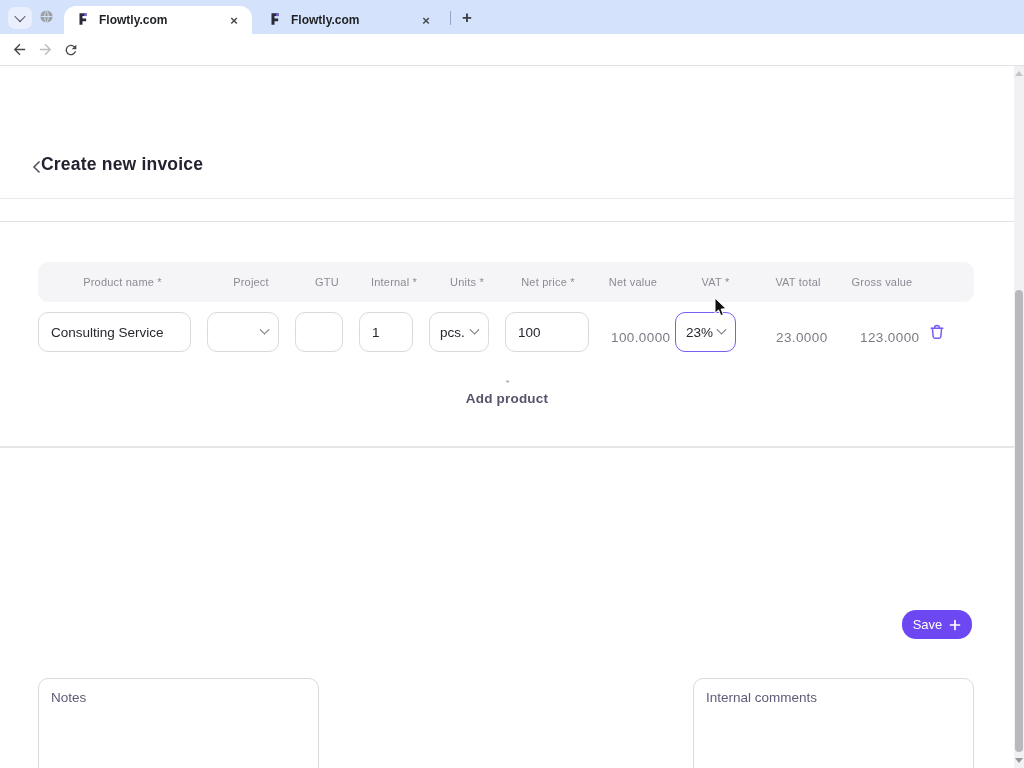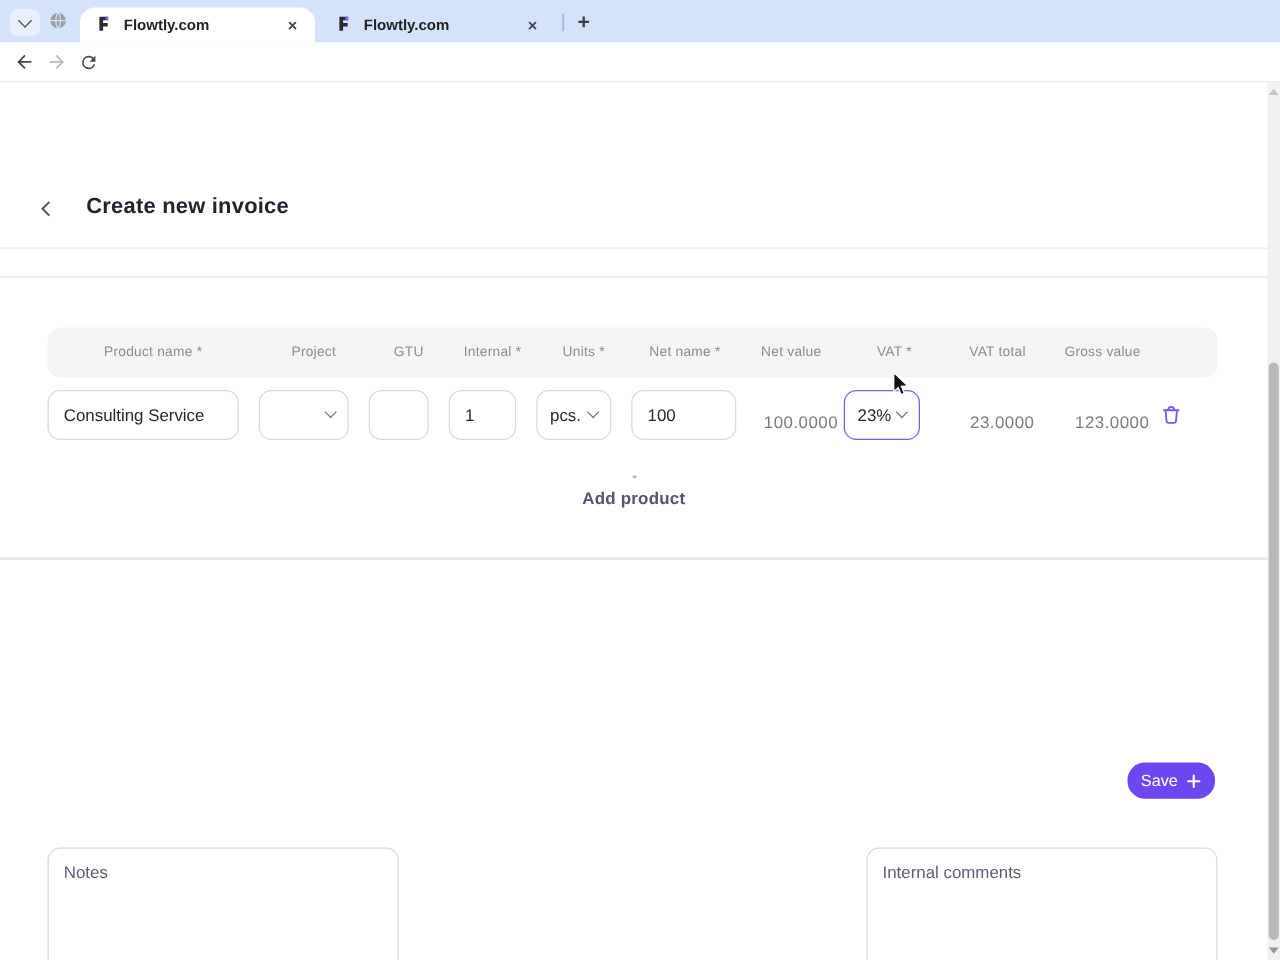--- a/index.html
+++ b/index.html
@@ -26,21 +26,21 @@
   .omnibox .url { font-size:12.5px; color:#202124; margin-left:8px; }
   .tb-right { position:absolute; right:8px; top:38px; display:flex; align-items:center; gap:9px; }
   .tb-sep { width:1px; height:15px; background:#c7cbd1; }
   .kebab { display:flex; flex-direction:column; gap:2.5px; padding:4px 6px; }
   .kebab i { width:3px; height:3px; border-radius:2px; background:#5a5d61; }
 
   
   .content { position:absolute; top:66px; left:0; width:1024px; height:702px; background:#fff; }
   .page-head { position:absolute; top:86px; left:0; width:100%; height:30px; }
   .back-btn { position:absolute; left:26px; top:4px; width:20px; height:22px; display:flex; align-items:center; justify-content:center; }
-  .page-title { position:absolute; left:69px; top:2px; font-size:17.5px; font-weight:700; color:#232230; letter-spacing:.2px; }
+  .page-title { position:absolute; left:41px; top:2px; font-size:17.5px; font-weight:700; color:#232230; letter-spacing:.2px; }
   .hline { position:absolute; left:0; width:1024px; height:1px; background:#e9e9ec; }
   .hline.l1 { top:132px; }
   .hline.l2 { top:155px; background:#e2e2e6; }
   .hline.l3 { top:380px; height:2px; background:#e6e6e9; }
 
   .grid { display:grid; grid-template-columns:169px 88px 64px 70px 76px 86px 84px 81px 84px 84px 50px; }
   .thead { position:absolute; left:38px; top:196px; width:936px; height:40px; background:#f5f5f7; border-radius:10px; align-items:center; }
   .thead .th { text-align:center; font-size:11px; color:#8b8b96; letter-spacing:.2px; }
   .trow { position:absolute; left:38px; top:246px; width:936px; height:40px; align-items:center; }
   .cell { display:flex; align-items:center; justify-content:flex-start; height:40px; }
@@ -182,21 +182,21 @@
     </div>
     <div class="hline l1"></div>
     <div class="hline l2"></div>
 
     <div class="thead grid">
       <span class="th">Product name *</span>
       <span class="th">Project</span>
       <span class="th">GTU</span>
       <span class="th">Internal *</span>
       <span class="th">Units *</span>
-      <span class="th">Net name *</span>
+      <span class="th">Net price *</span>
       <span class="th">Net value</span>
       <span class="th">VAT *</span>
       <span class="th">VAT total</span>
       <span class="th">Gross value</span>
       <span class="th"></span>
     </div>
 
     <div class="trow grid">
       <span class="cell">
           <input class="fld w153" value="Consulting Service" style="">

